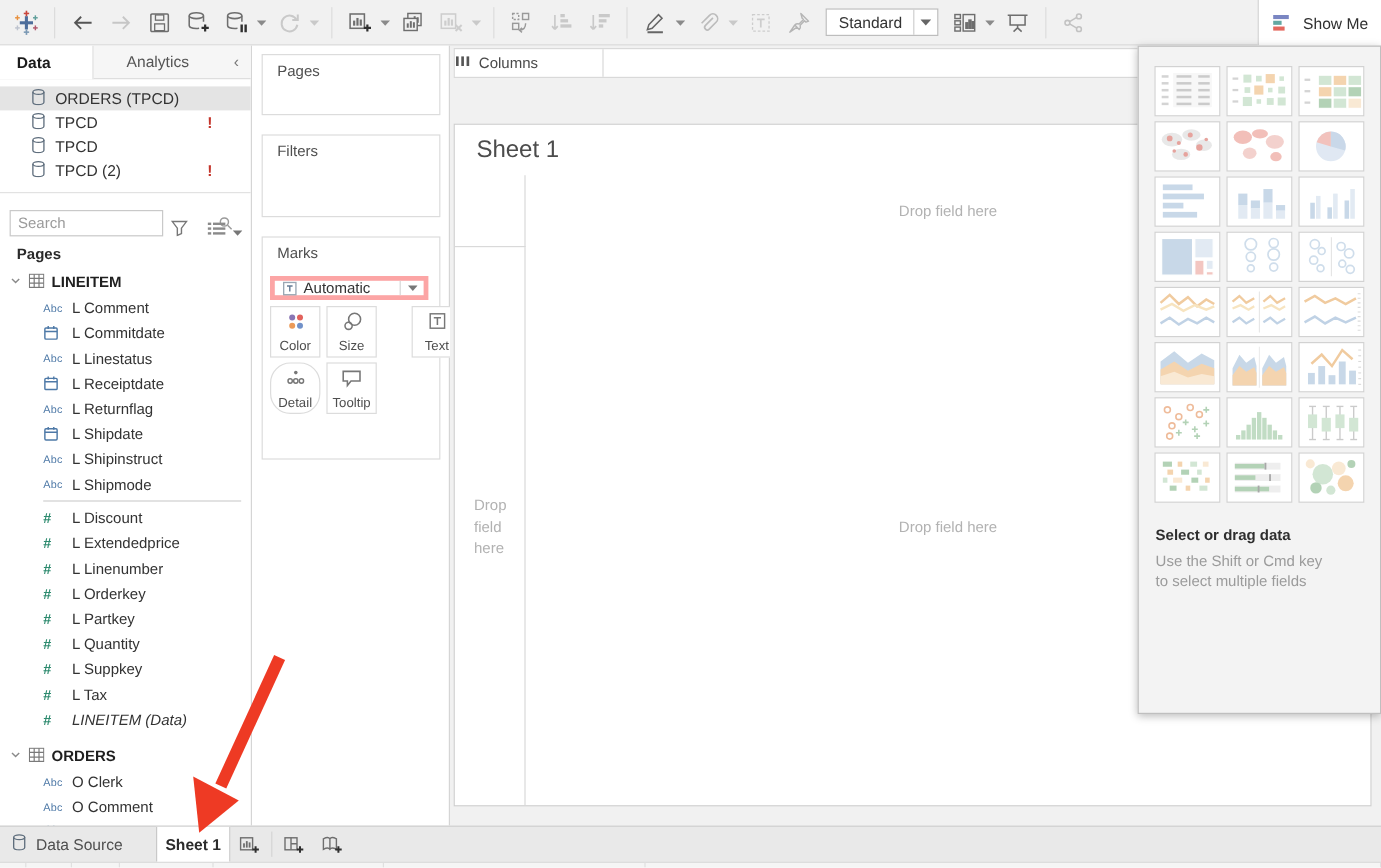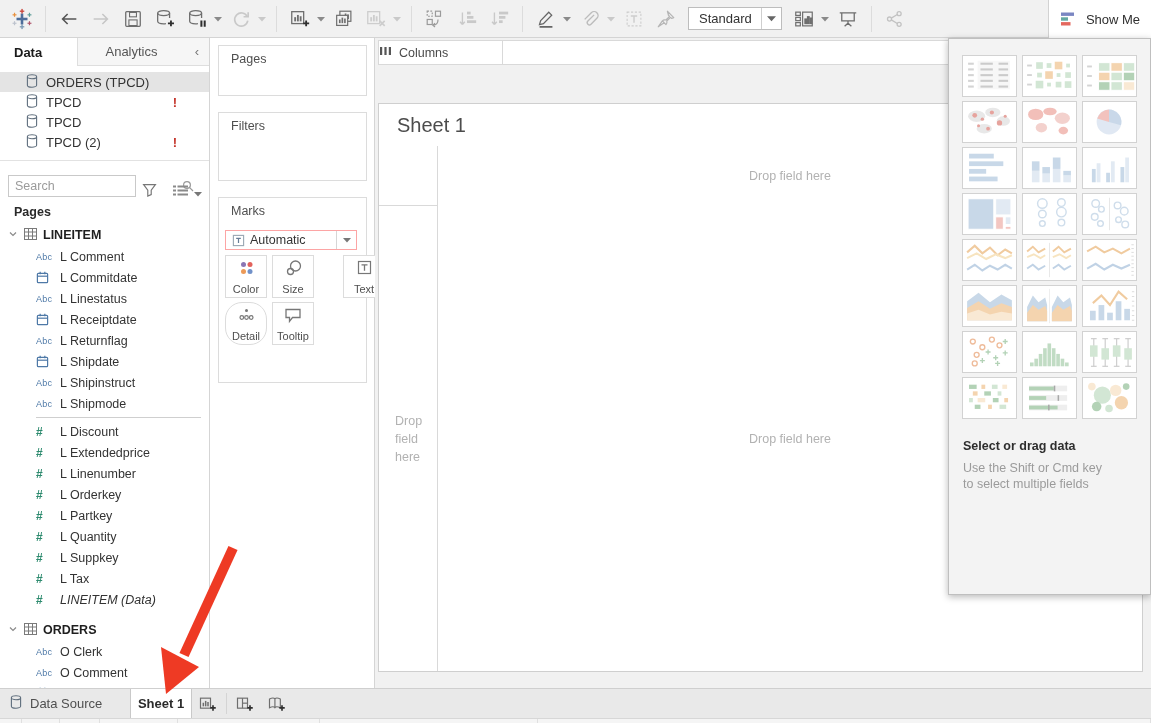--- a/index.html
+++ b/index.html
@@ -49,21 +49,21 @@
   .field-name.it { font-style:italic; }
   .dim-divider { border-top:1px solid #cfcfcf; margin:3px 8px 3px 36px; }
 
   
   #cards { position:absolute; left:210px; top:38px; width:165px; bottom:35px; background:#fff; border-right:1px solid #d5d5d5; }
   .card { position:absolute; left:8px; right:7px; border:1px solid #dcdcdc; background:#fff; }
   .card .card-title { padding:6px 0 0 12px; color:#4f4f4f; font-size:12.5px; }
   #card-pages { top:7px; height:51px; }
   #card-filters { top:74px; height:69px; }
   #card-marks { top:159px; height:186px; }
-  #marks-dd { position:absolute; left:6px; top:32px; right:9px; height:20px; border:1px solid #fca5a5; display:flex; align-items:center; background:#fff; }
+  #marks-dd { position:absolute; left:6px; top:32px; right:9px; height:20px; border:4px solid #fca5a5; display:flex; align-items:center; background:#fff; }
   #marks-dd .dd-ico { width:24px; display:flex; justify-content:center; }
   #marks-dd .dd-lbl { flex:1; font-size:12.5px; color:#333; }
   #marks-dd .dd-car { width:20px; height:100%; border-left:1px solid #d6d6d6; display:flex; align-items:center; justify-content:center; }
   .marks-btn { position:absolute; width:42px; height:43px; border:1px solid #dcdcdc; background:#fff;
     display:flex; flex-direction:column; align-items:center; justify-content:center; gap:2px; }
   .marks-btn .mlabel { font-size:11px; color:#4f4f4f; }
 
   
   #canvas { position:absolute; left:375px; top:38px; right:0; bottom:35px; background:#f1f1f1; }
   .shelf { position:absolute; left:3px; right:3px; height:25px; background:#fff; border:1px solid #d9d9d9; display:flex; align-items:stretch; }

